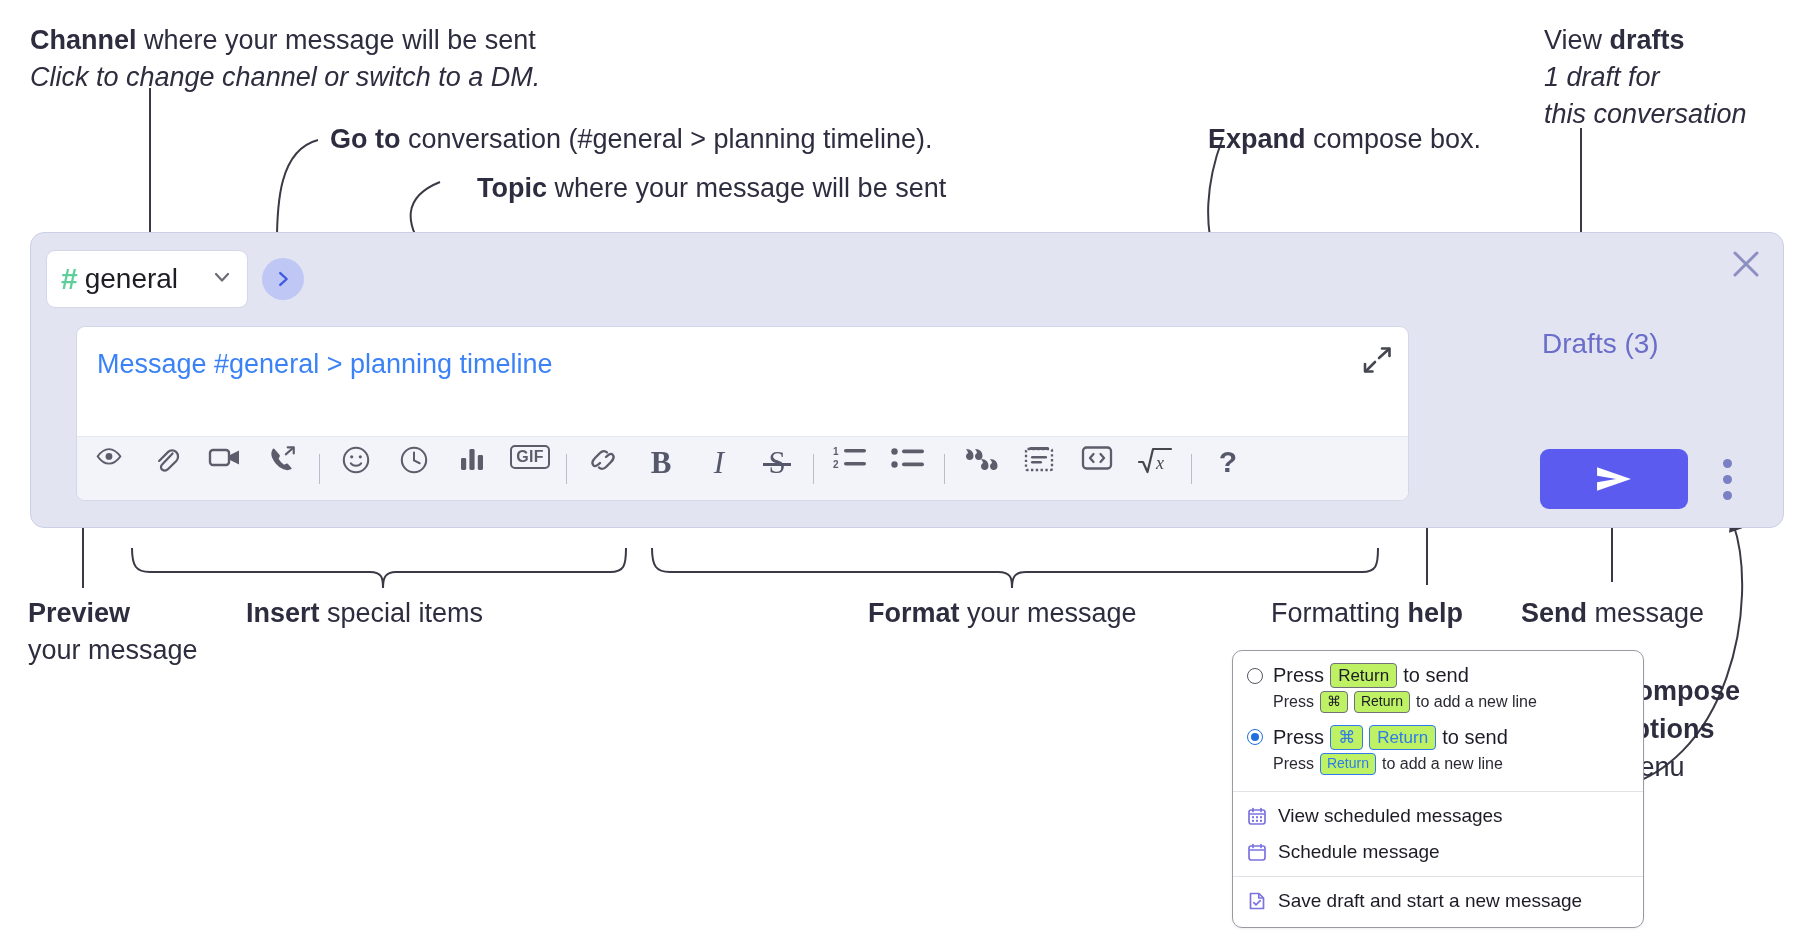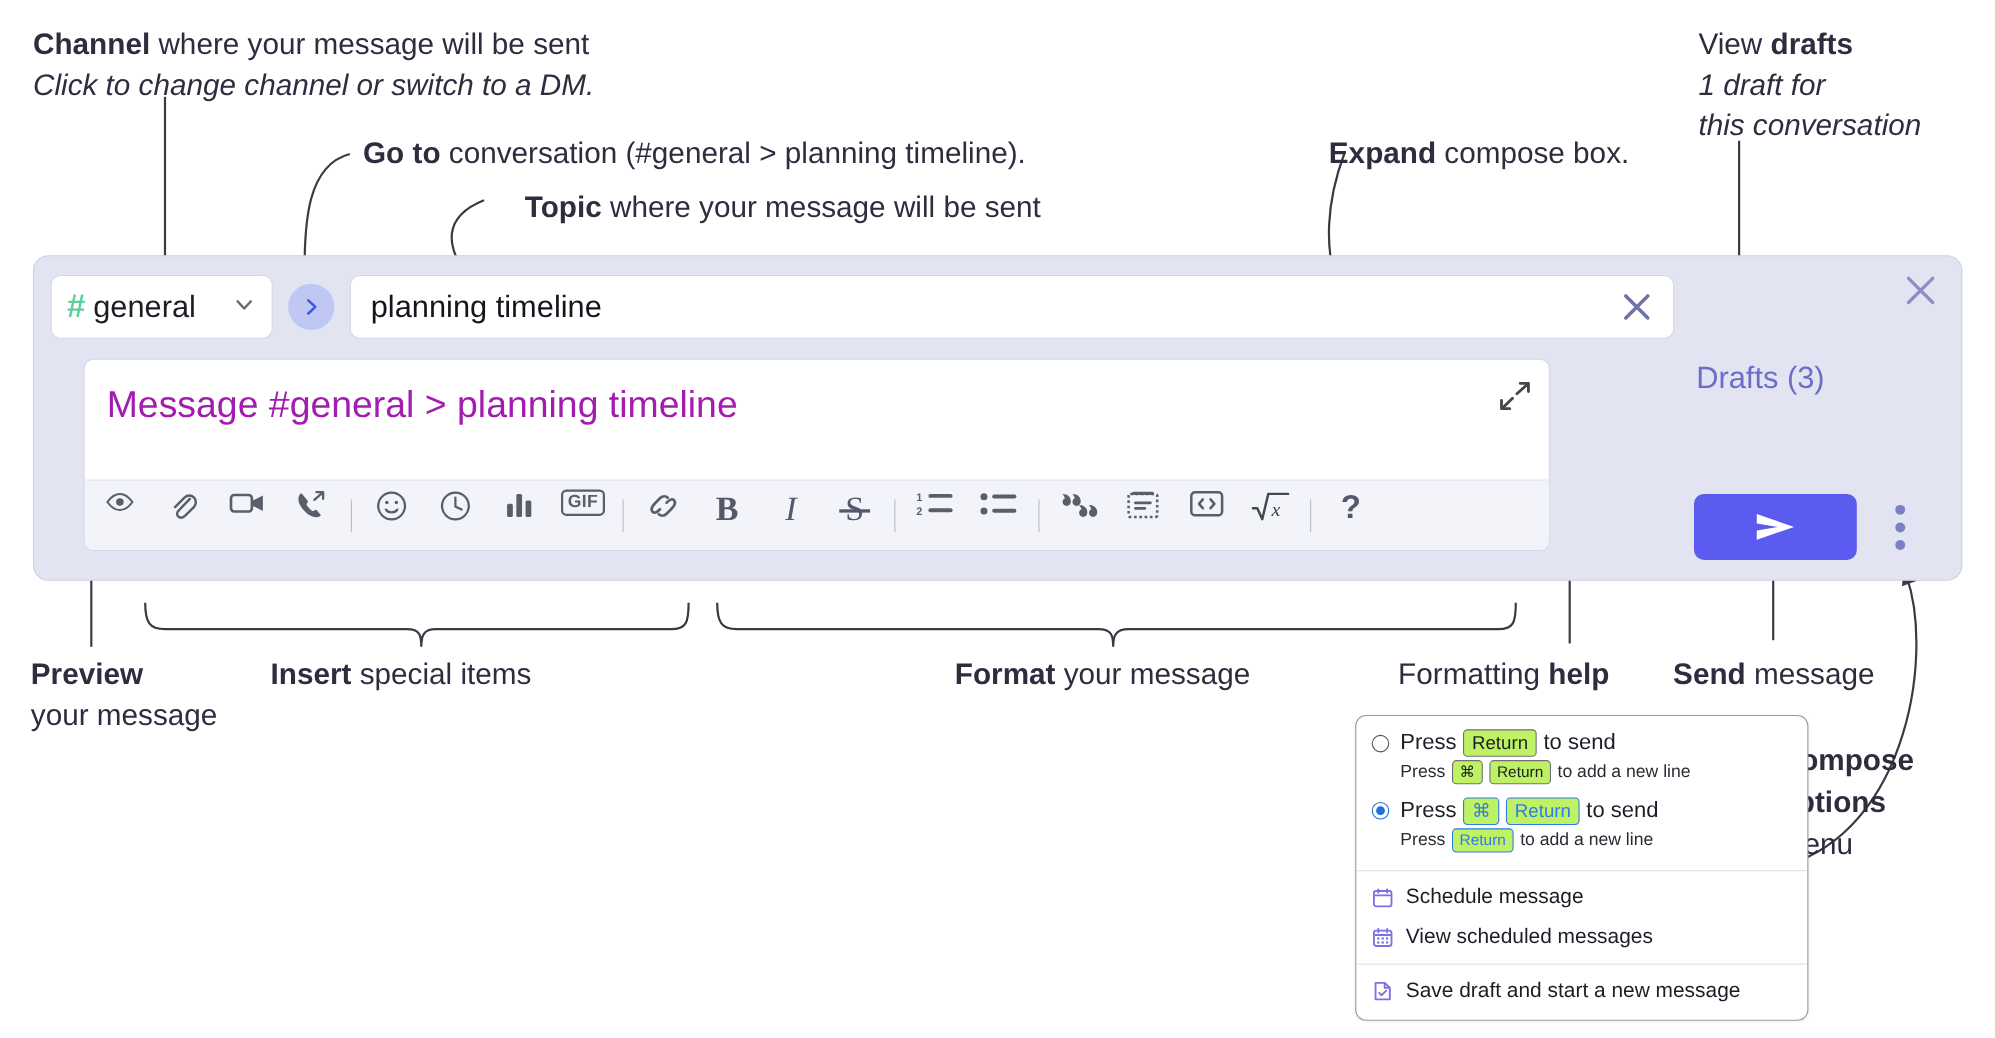--- a/index.html
+++ b/index.html
@@ -98,21 +98,21 @@
     position:absolute;left:45px;top:93px;
     width:1333px;height:175px;
     background:#ffffff;
     border:1px solid #d3d7e8;
     border-radius:9px;
     box-sizing:border-box;
     overflow:hidden;
   }
   .msg-placeholder{
     position:absolute;left:20px;top:22px;
-    font-size:34px;color:#a21caf;
+    font-size:27px;color:#3b82f6;
   }
   .expand-btn{
     position:absolute;right:16px;top:18px;
     width:30px;height:30px;cursor:pointer;
   }
   .toolbar{
     position:absolute;left:0;right:0;bottom:0;height:64px;
     background:#f3f4fa;
     border-top:1px solid #e4e6f1;
     display:flex;align-items:center;
@@ -283,28 +283,20 @@
           </svg>
       </span>
     </div>
 
     <div class="goto-btn">
       <svg viewBox="0 0 24 24" width="22" height="22">
           <path d="M9,5.5 L16,12 L9,18.5" stroke="#3e5ae0" stroke-width="2.6" fill="none" stroke-linecap="round" stroke-linejoin="round"></path>
         </svg>
     </div>
 
-    <div class="topic-field">
-      <span class="topic-value">planning timeline</span>
-      <span class="topic-clear">
-        <svg viewBox="0 0 34 34" width="34" height="34">
-            <path d="M7,7 L27,27 M27,7 L7,27" stroke="#6f72a8" stroke-width="3.2" stroke-linecap="round" fill="none"></path>
-          </svg>
-      </span>
-    </div>
   </div>
 
   <div class="msg-card">
     <div class="msg-placeholder">Message #general &gt; planning timeline</div>
 
     <div class="expand-btn">
       <svg viewBox="0 0 30 30" width="30" height="30" fill="none" stroke="#45474f" stroke-width="2.6" stroke-linecap="round" stroke-linejoin="round">
         <path d="M17,13 L27,4"></path>
           <path d="M20,3.5 L27.5,3.5 L27.5,11"></path>
         <path d="M13,17 L4,26"></path>
@@ -539,48 +531,48 @@
     <div class="sub-row">
       <span>Press</span>
       <span class="key blue">Return</span>
       <span>to add a new line</span>
     </div>
   </div>
 
   <div class="popup-div"></div>
 
   <div style="padding:6px 0;">
-    <div class="menu-item">
-      <span class="menu-ico">
-        <svg viewBox="0 0 20 20" width="20" height="20" fill="none" stroke="#7b72e0" stroke-width="1.7">
-          <rect x="2" y="4" width="16" height="14" rx="2.2"></rect>
-          <path d="M2.6,8 L17.4,8" stroke-width="1.6"></path>
-          <path d="M6,2.5 L6,5.5 M14,2.5 L14,5.5" stroke-linecap="round"></path>
-        </svg>
-      </span>
-      <span>Schedule message</span>
-    </div>
     <div class="menu-item">
       <span class="menu-ico">
         <svg viewBox="0 0 20 20" width="20" height="20" fill="none" stroke="#7b72e0" stroke-width="1.7">
           <rect x="2" y="4" width="16" height="14" rx="2.2"></rect>
           <path d="M2.6,8 L17.4,8" stroke-width="1.6"></path>
           <path d="M6,2.5 L6,5.5 M14,2.5 L14,5.5" stroke-linecap="round"></path>
           <g fill="#7b72e0" stroke="none">
             <rect x="5" y="10.2" width="2" height="2"></rect>
               <rect x="9" y="10.2" width="2" height="2"></rect>
               <rect x="13" y="10.2" width="2" height="2"></rect>
             <rect x="5" y="13.8" width="2" height="2"></rect>
               <rect x="9" y="13.8" width="2" height="2"></rect>
               <rect x="13" y="13.8" width="2" height="2"></rect>
           </g>
         </svg>
       </span>
       <span>View scheduled messages</span>
     </div>
+    <div class="menu-item">
+      <span class="menu-ico">
+        <svg viewBox="0 0 20 20" width="20" height="20" fill="none" stroke="#7b72e0" stroke-width="1.7">
+          <rect x="2" y="4" width="16" height="14" rx="2.2"></rect>
+          <path d="M2.6,8 L17.4,8" stroke-width="1.6"></path>
+          <path d="M6,2.5 L6,5.5 M14,2.5 L14,5.5" stroke-linecap="round"></path>
+        </svg>
+      </span>
+      <span>Schedule message</span>
+    </div>
   </div>
 
   <div class="popup-div"></div>
 
   <div style="padding:6px 0 8px 0;">
     <div class="menu-item">
       <span class="menu-ico">
         <svg viewBox="0 0 20 20" width="20" height="20" fill="none" stroke="#7b72e0" stroke-width="1.7" stroke-linejoin="round">
           <path d="M3.5,2.5 L12,2.5 L16.5,7 L16.5,17.5 L3.5,17.5 Z"></path>
           <path d="M11.8,2.8 L11.8,7 L16,7"></path>

